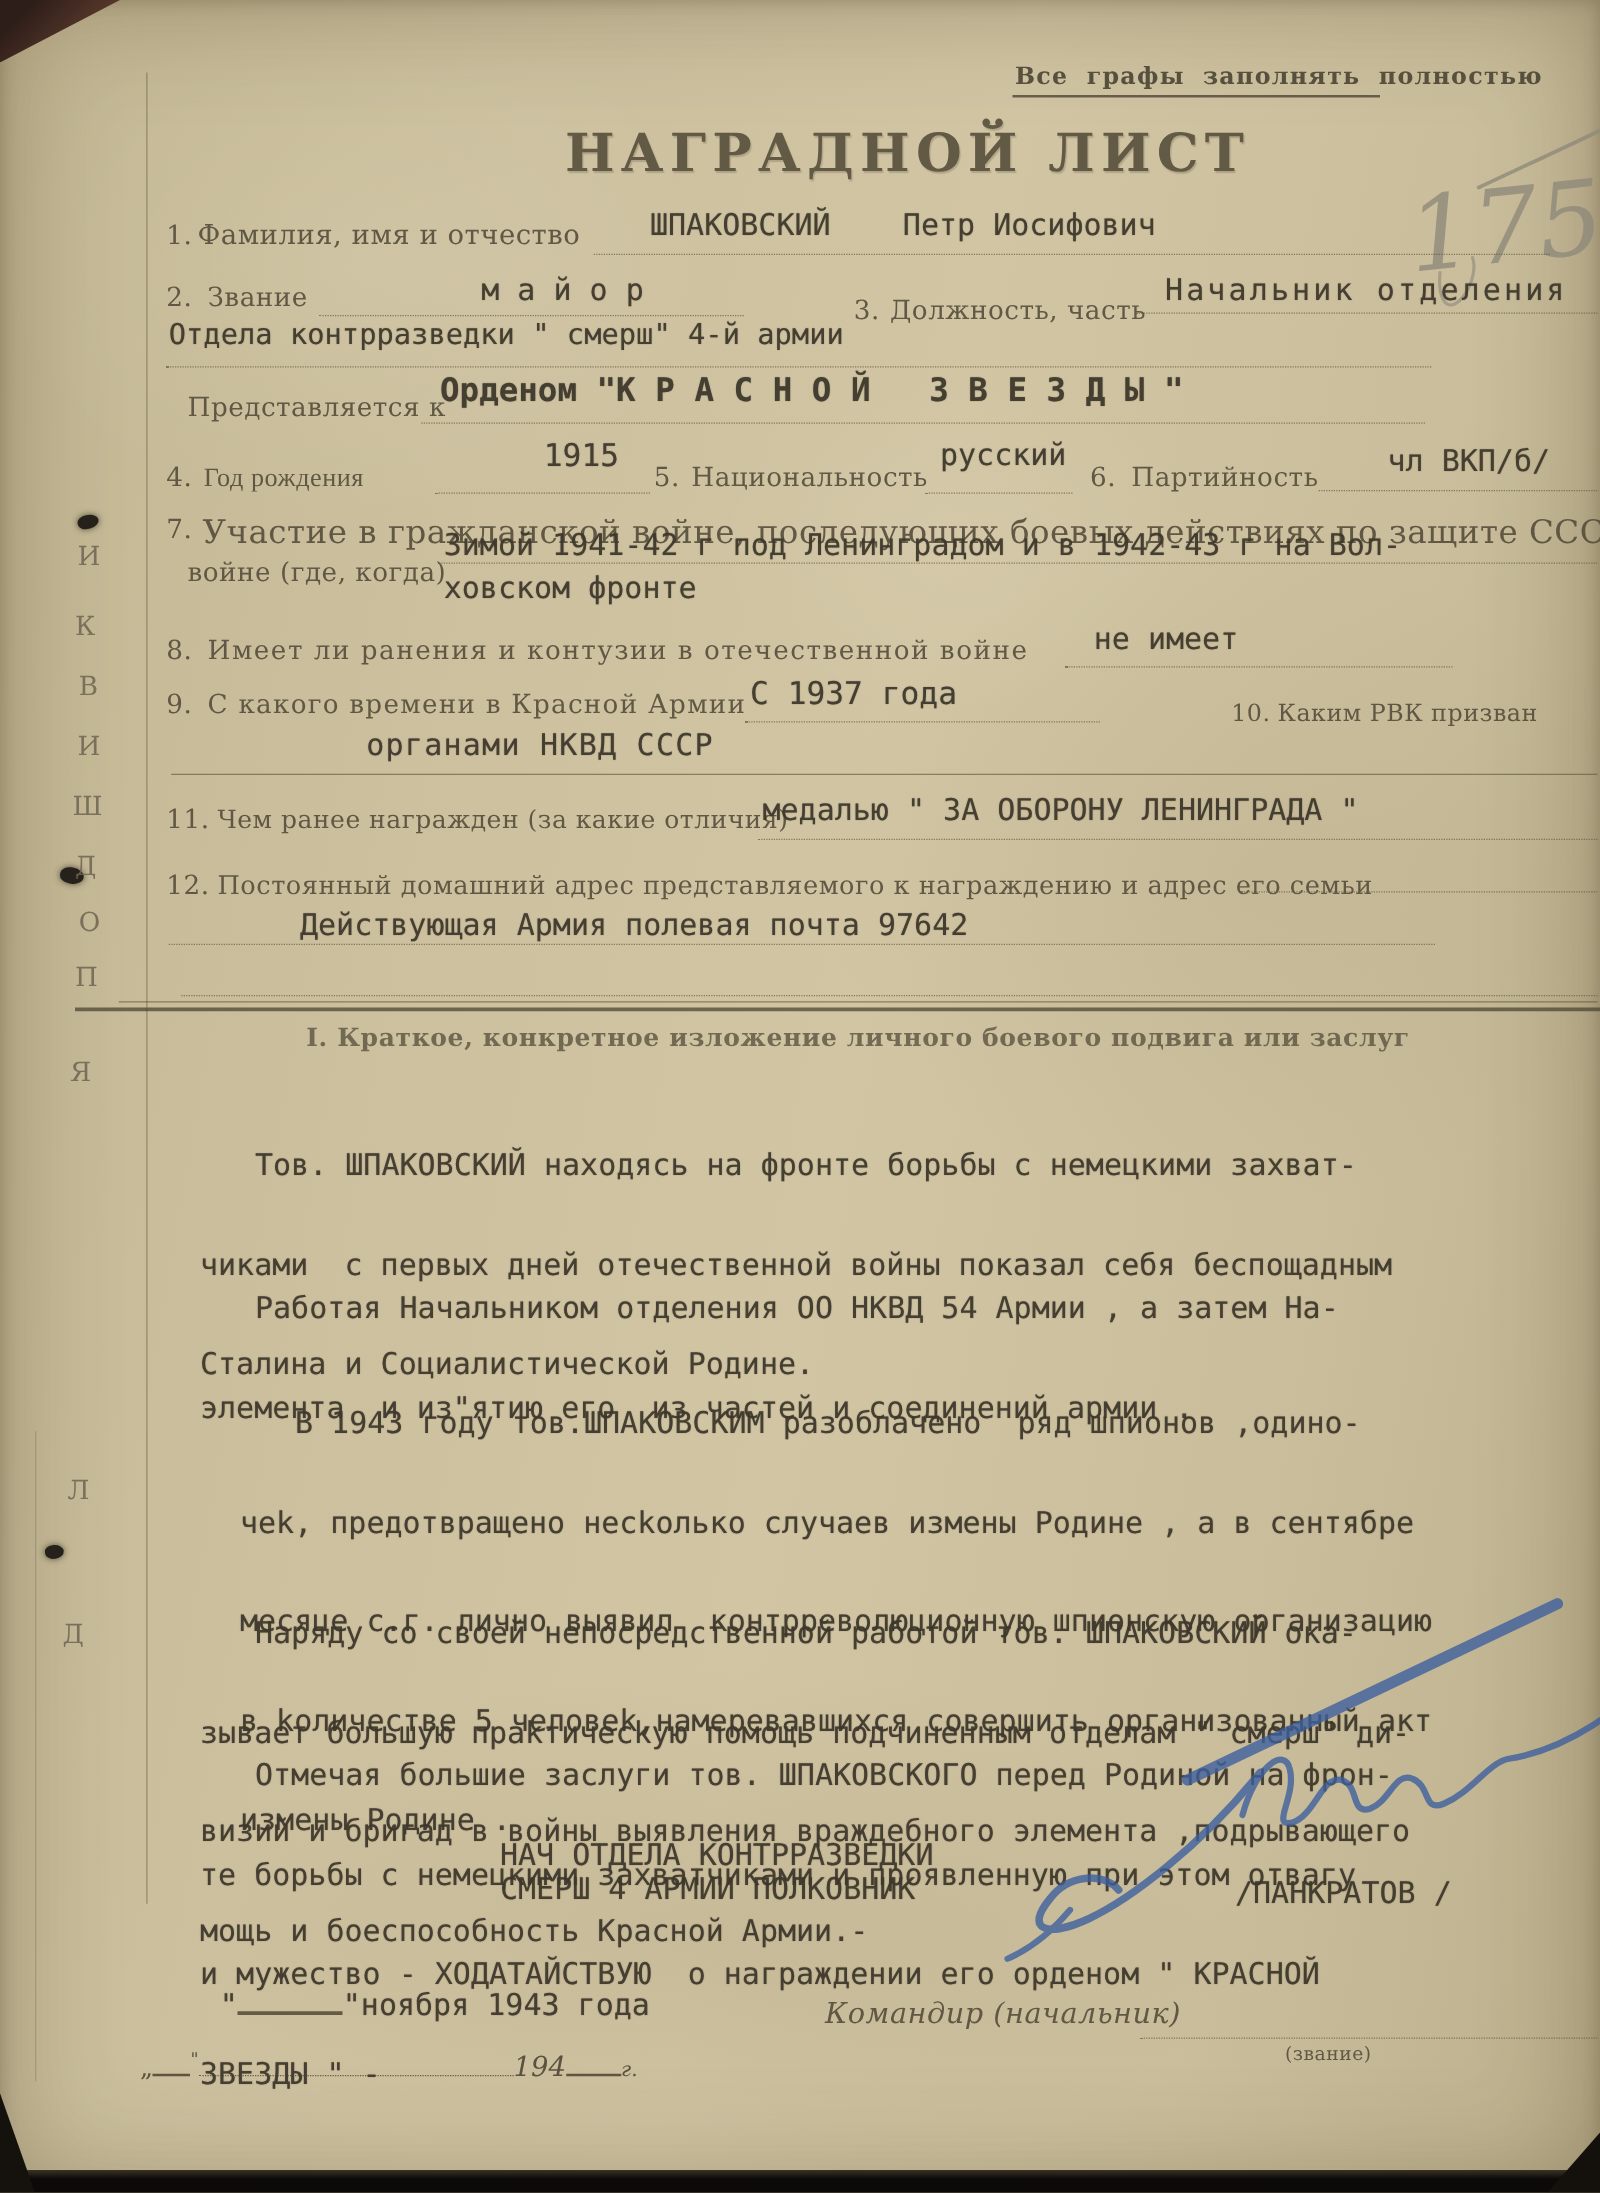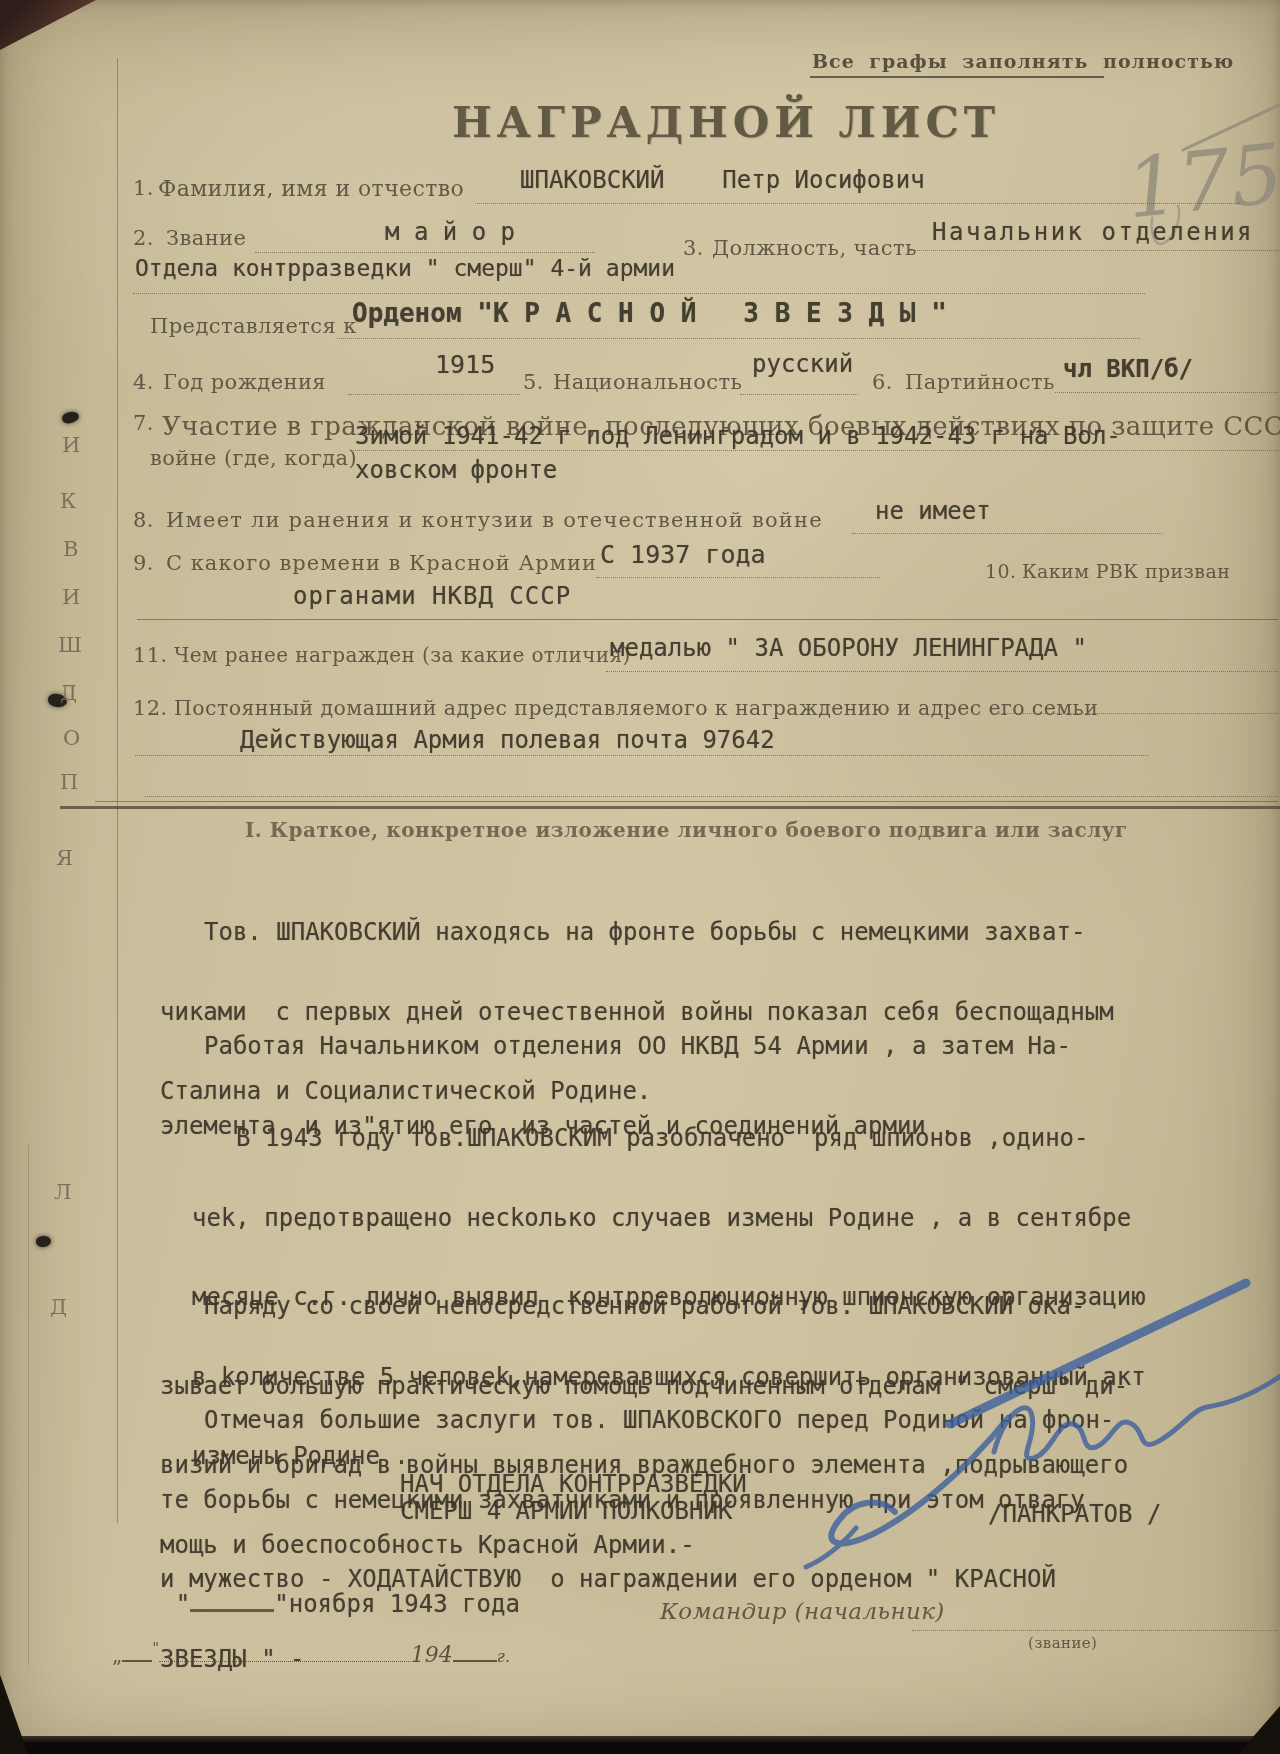--- a/index.html
+++ b/index.html
@@ -105,30 +105,30 @@
   <span class="typed" style="left:932px; top:218px; letter-spacing:2.5px;">Начальник отделения</span>
   <div class="rule fine" style="left:908px; top:250px; width:370px;"></div>
   <span class="typed" style="left:135px; top:255px; font-size:23px;">Отдела контрразведки " смерш" 4-й армии</span>
   <div class="rule fine" style="left:133px; top:293px; width:1012px;"></div>
 
   <span class="lbl" style="left:150px; top:314px;">Представляется к</span>
   <span class="typed" style="left:352px; top:298px; font-size:26px; font-weight:bold;"><span>Орденом </span><span>"К Р А С Н О Й   З В Е З Д Ы "</span></span>
   <div class="rule fine" style="left:337px; top:338px; width:803px;"></div>
 
   <span class="lbl" style="left:133px; top:370px;">4.</span>
-  <span class="lbl" style="left:163px; top:370px;">Год рождения</span>
+  <span class="lbl" style="left:163px; top:370px;font-family:Liberation Serif, serif;">Год рождения</span>
   <span class="typed" style="left:435px; top:350px; font-size:25px;">1915</span>
   <div class="rule fine" style="left:348px; top:394px; width:172px;"></div>
   <span class="lbl" style="left:523px; top:370px;">5.</span>
   <span class="lbl" style="left:553px; top:370px;">Национальность</span>
   <span class="typed" style="left:752px; top:350px;">русский</span>
   <div class="rule fine" style="left:740px; top:394px; width:118px;"></div>
   <span class="lbl" style="left:872px; top:370px;">6.</span>
   <span class="lbl" style="left:905px; top:370px;">Партийность</span>
-  <span class="typed" style="left:1063px; top:355px;font-weight:bold;">чл ВКП/б/</span>
+  <span class="typed" style="left:1110px; top:355px;">чл ВКП/б/</span>
   <div class="rule fine" style="left:1055px; top:392px; width:223px;"></div>
 
   <span class="lbl" style="left:133px; top:411px;">7.</span>
   <span class="lbl" style="left:162px; top:411px; font-size:26px;">Участие в гражданской войне, последующих боевых действиях по защите СССР и отечественной</span>
   <span class="lbl" style="left:150px; top:446px;">войне (где, когда)</span>
   <span class="typed" style="left:355px; top:422px;">Зимой 1941-42 г под Ленинградом и в 1942-43 г на Вол-</span>
   <div class="rule fine" style="left:350px; top:450px; width:928px;"></div>
   <span class="typed" style="left:355px; top:456px;">ховском фронте</span>
 
   <span class="lbl" style="left:133px; top:508px;">8.</span>

